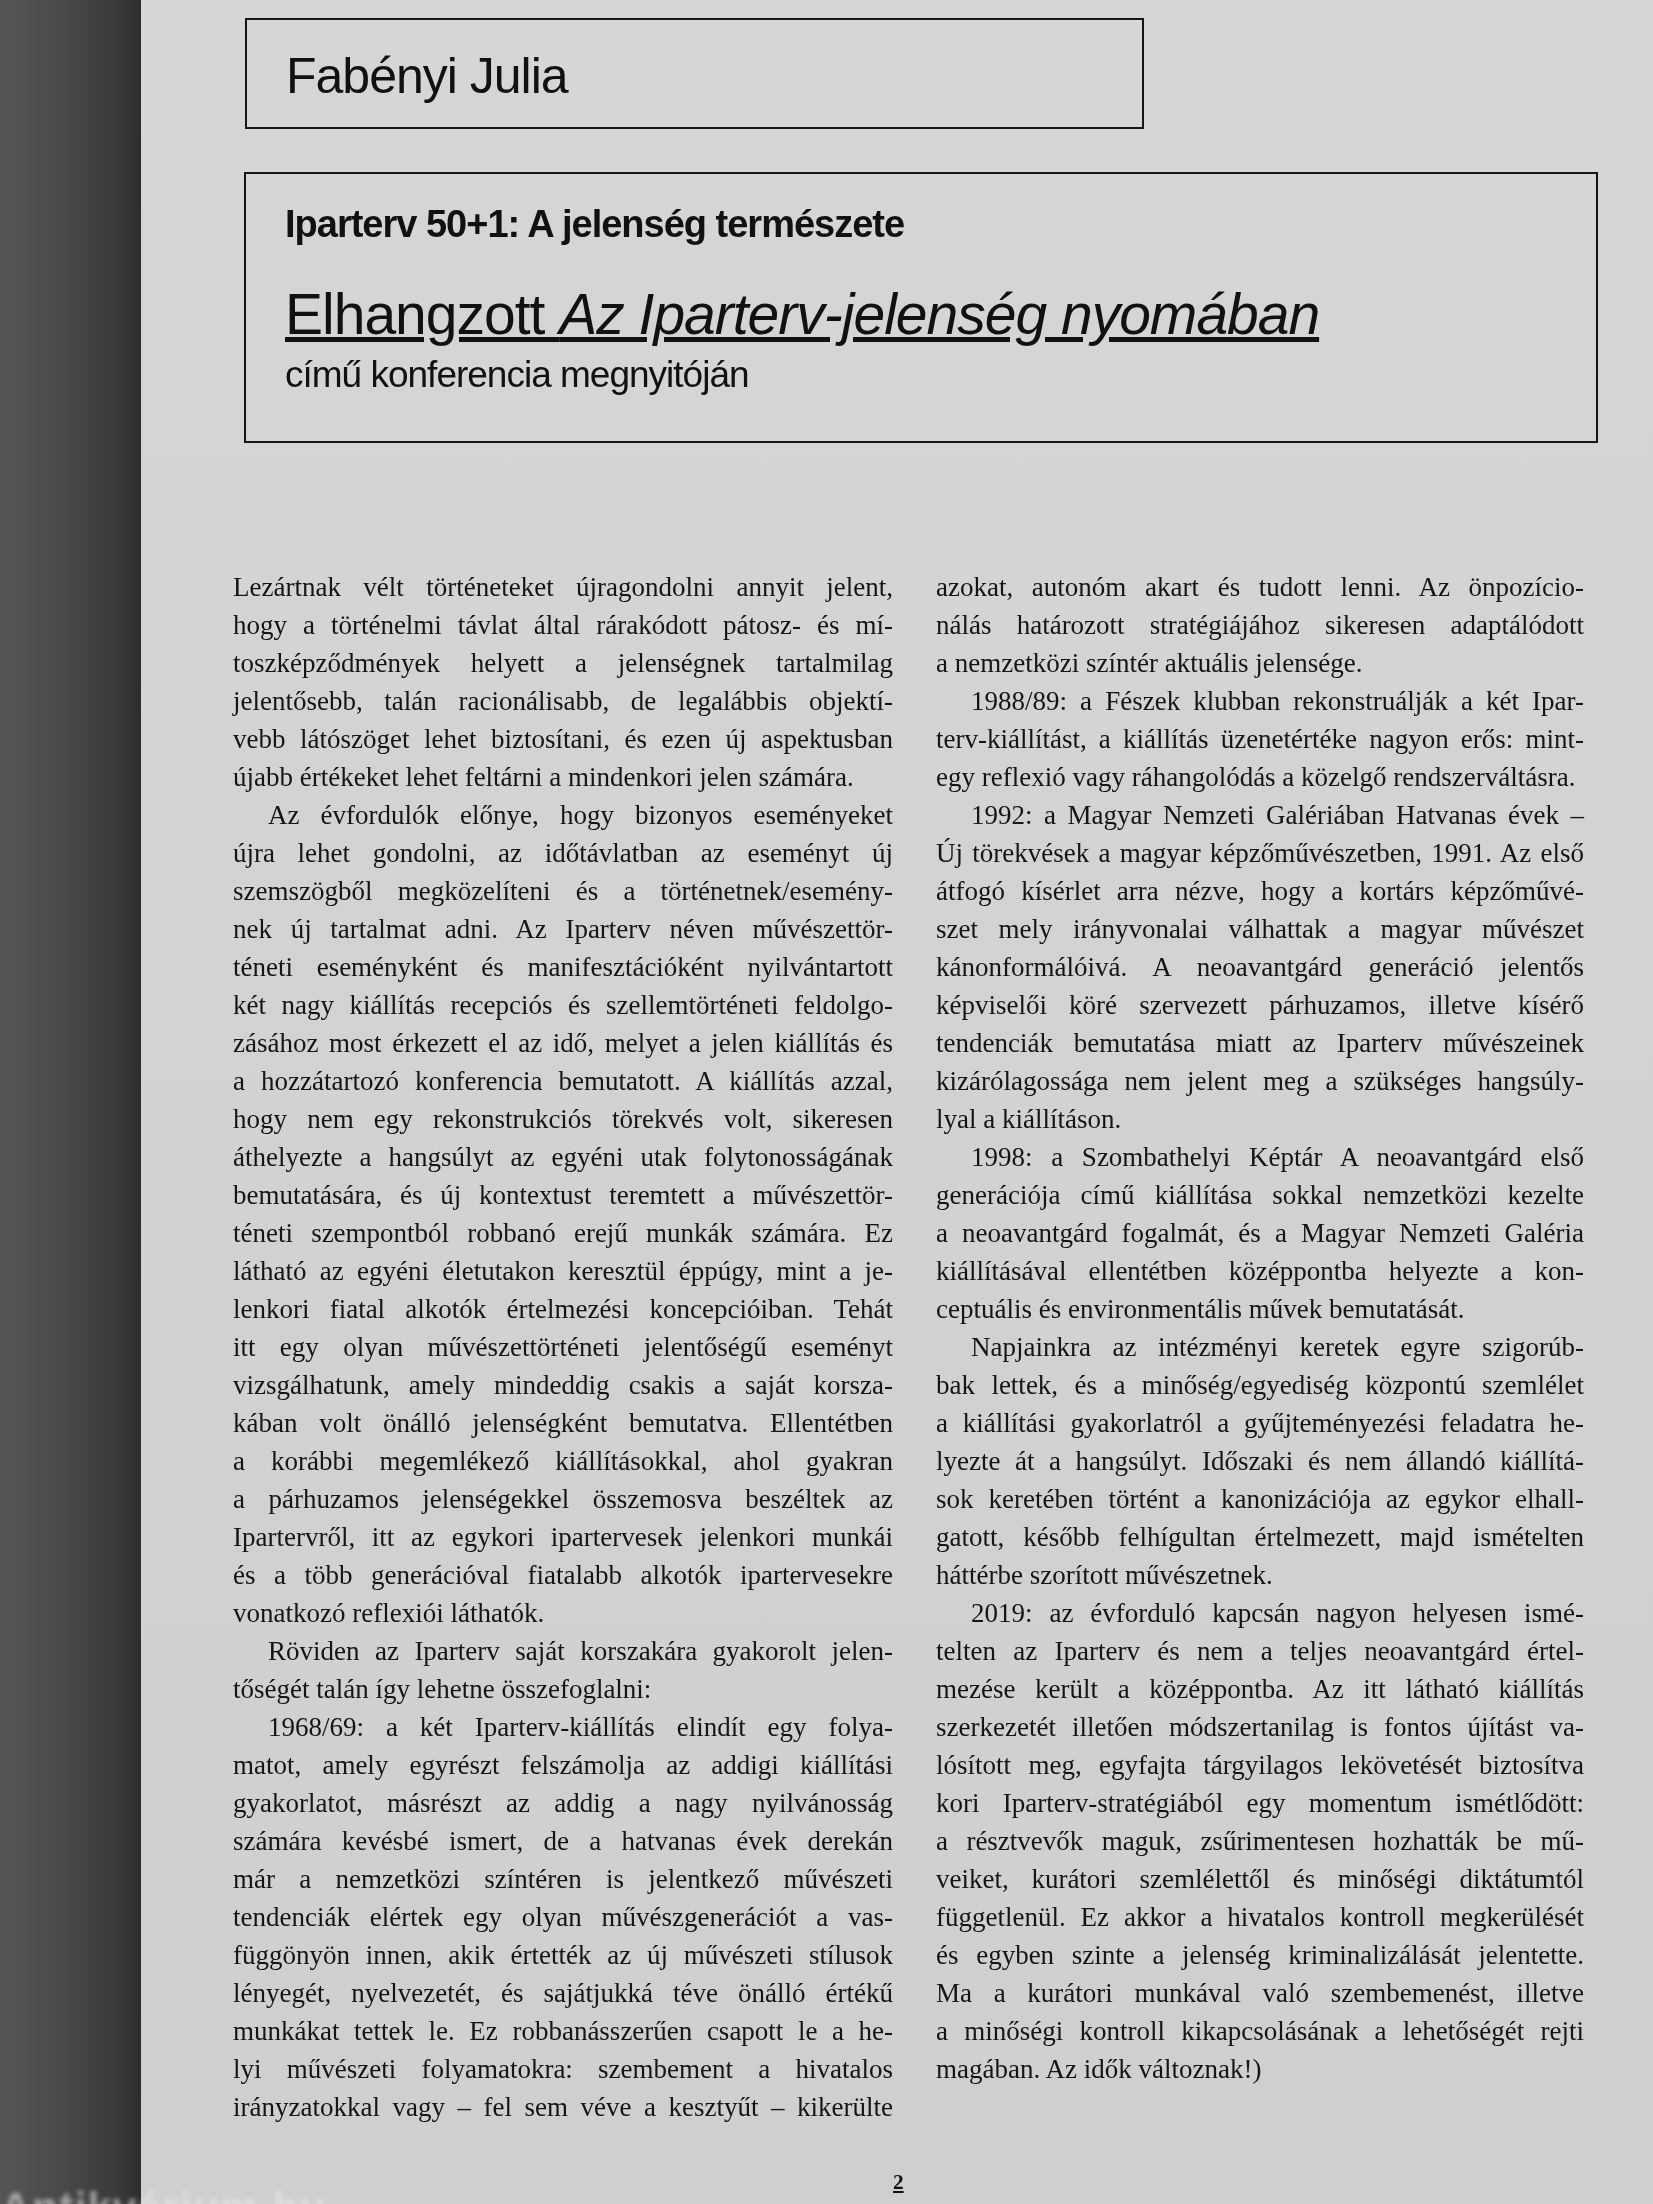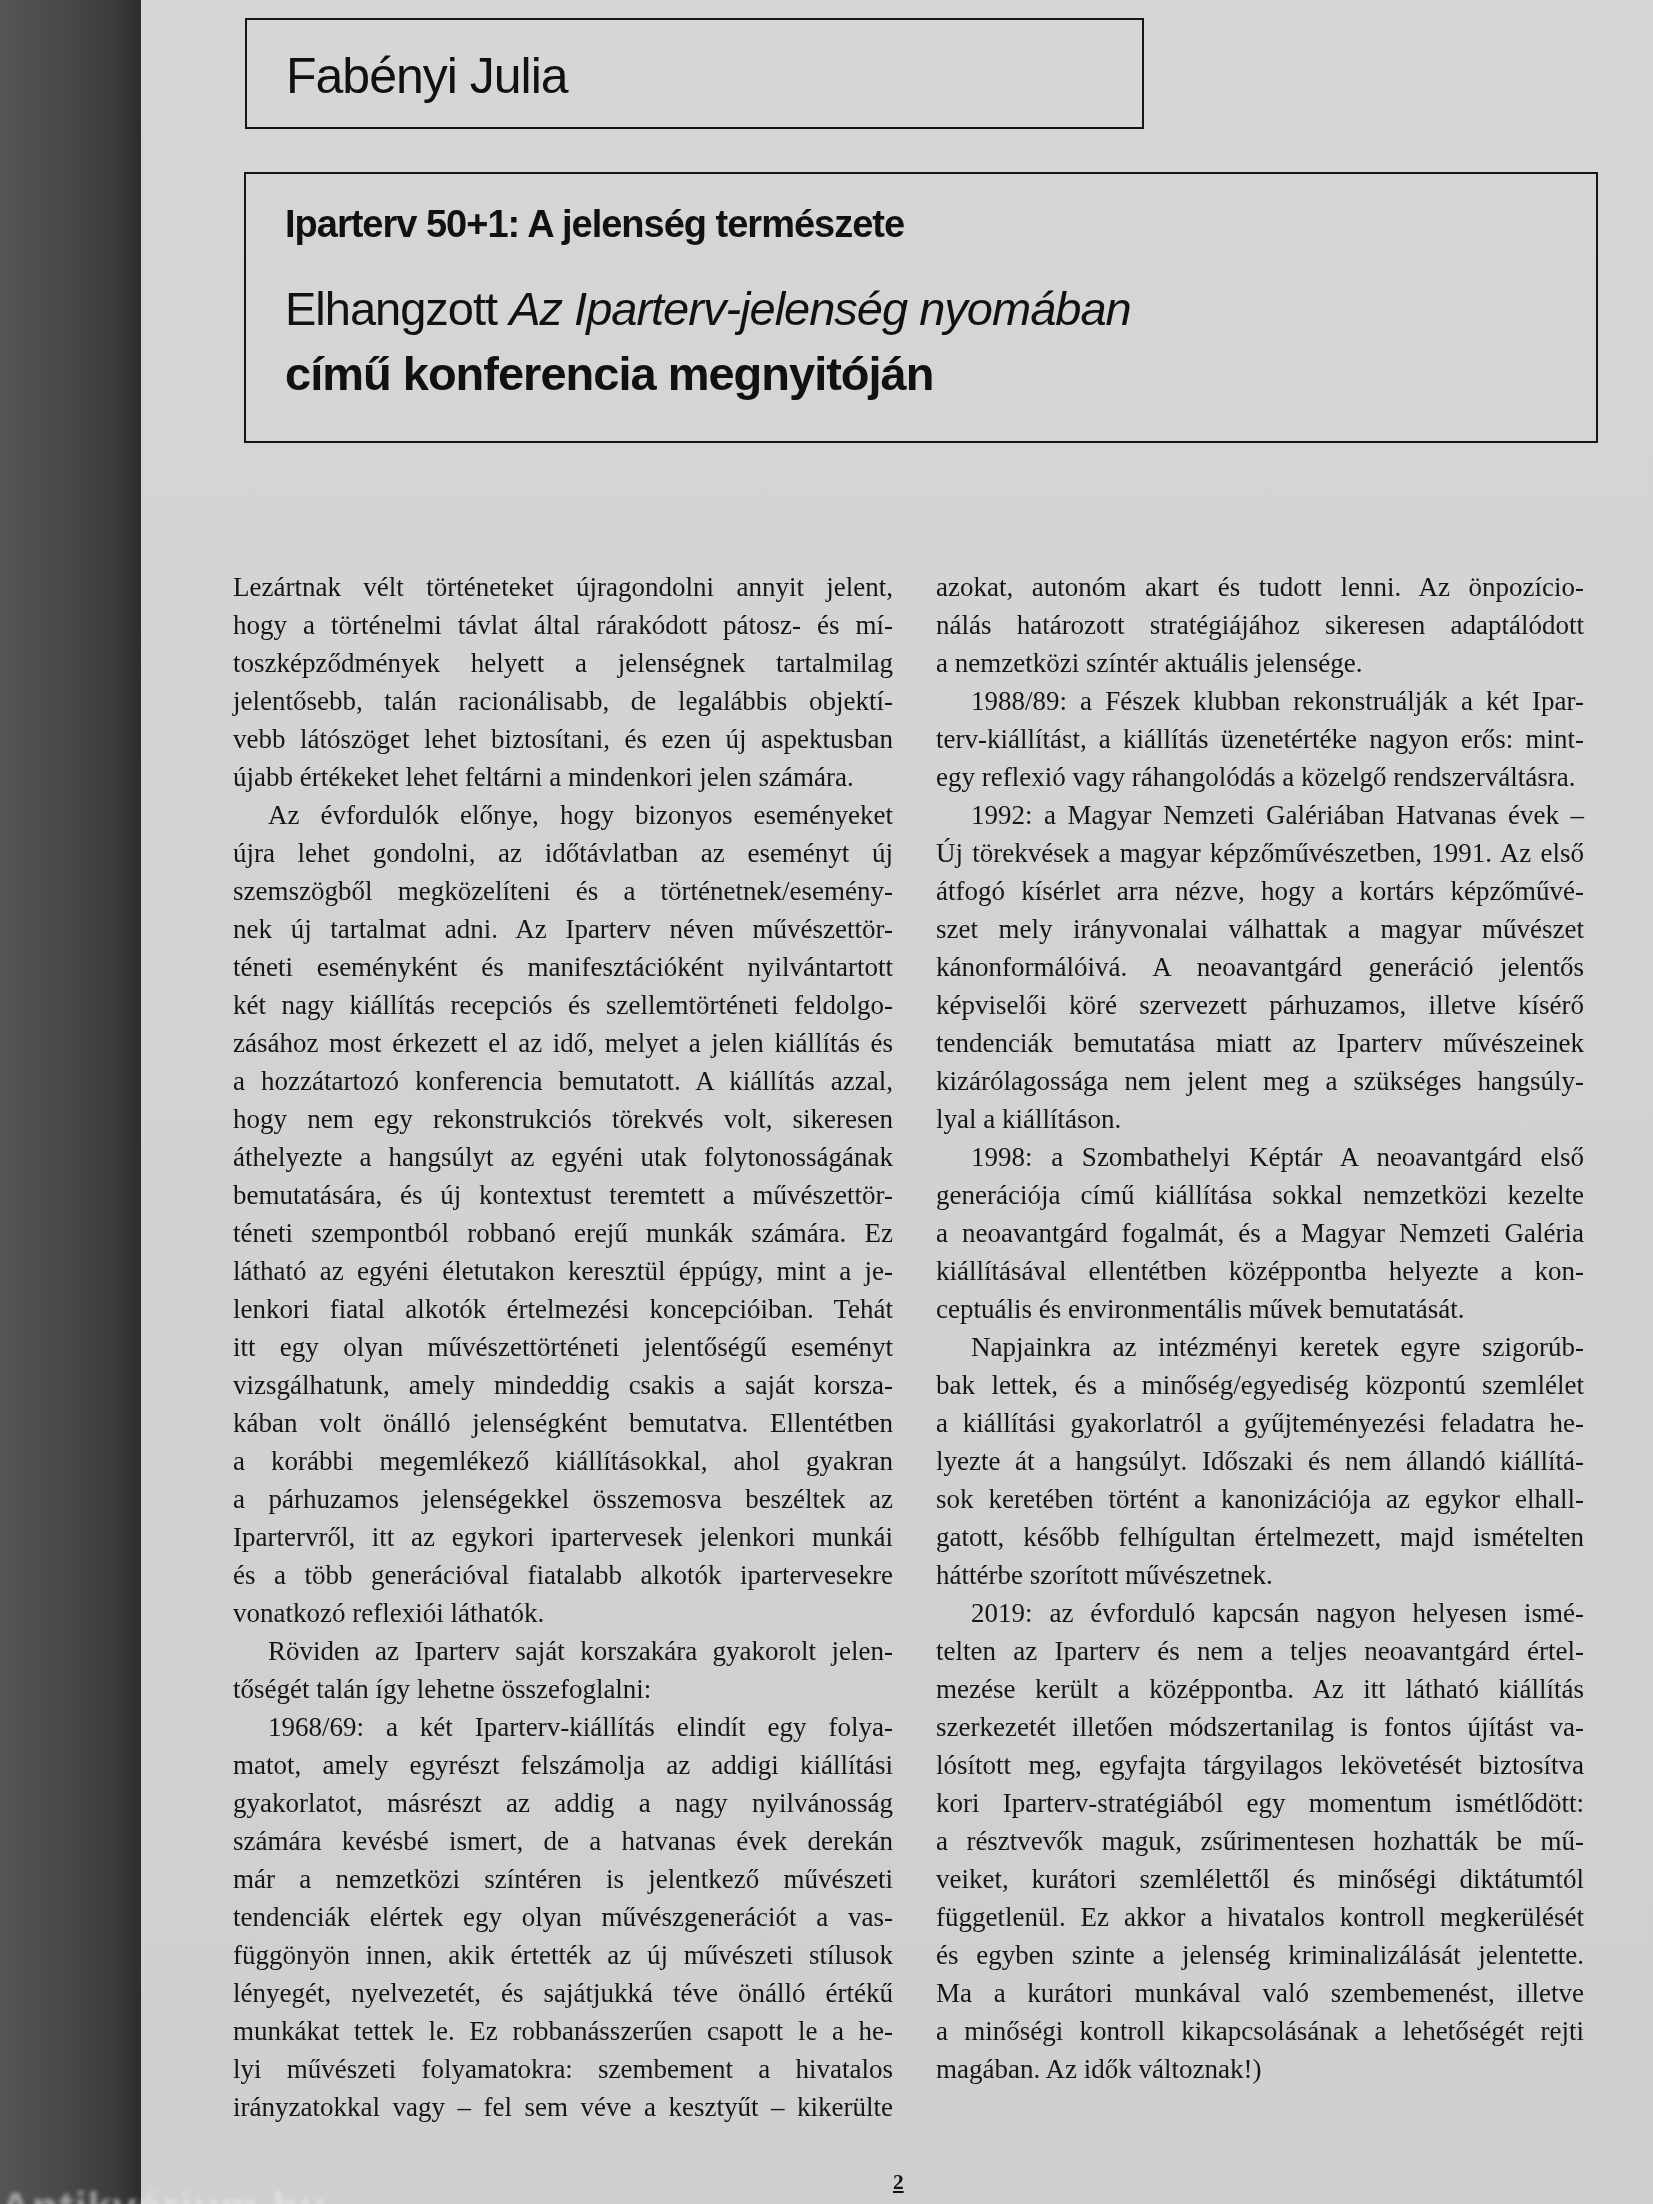--- a/index.html
+++ b/index.html
@@ -29,24 +29,24 @@
     position: absolute; left: 103px; top: 172px; width: 1354px; height: 271px;
     border: 2.9px solid #151515; box-sizing: border-box;
     font-family: "Liberation Sans", "DejaVu Sans", sans-serif;
     color: #111;
   }
   .title-box .title {
     position: absolute; left: 39px; top: 29px;
     font-size: 38px; font-weight: bold; letter-spacing: -1px;
   }
   .title-box .sub1 {
-    position: absolute; left: 39px; top: 107px; font-size: 47px; letter-spacing: -1px;
+    position: absolute; left: 39px; top: 107px; font-size: 57px; letter-spacing: -1px; text-decoration: underline;
   }
   .title-box .sub2 {
-    position: absolute; left: 39px; top: 172px; font-size: 47px; letter-spacing: -1px; font-weight: bold;
+    position: absolute; left: 39px; top: 180px; font-size: 37px; letter-spacing: -1px;
   }
   .col {
     position: absolute; top: 568px; width: 660px;
     font-size: 27px; line-height: 38px; color: #151515;
   }
   .col.left { left: 92px; }
   .col.right { left: 795px; width: 648px; }
   .line {
     display: block; white-space: nowrap; text-align: justify; text-align-last: justify;
     height: 38px; overflow: visible;

